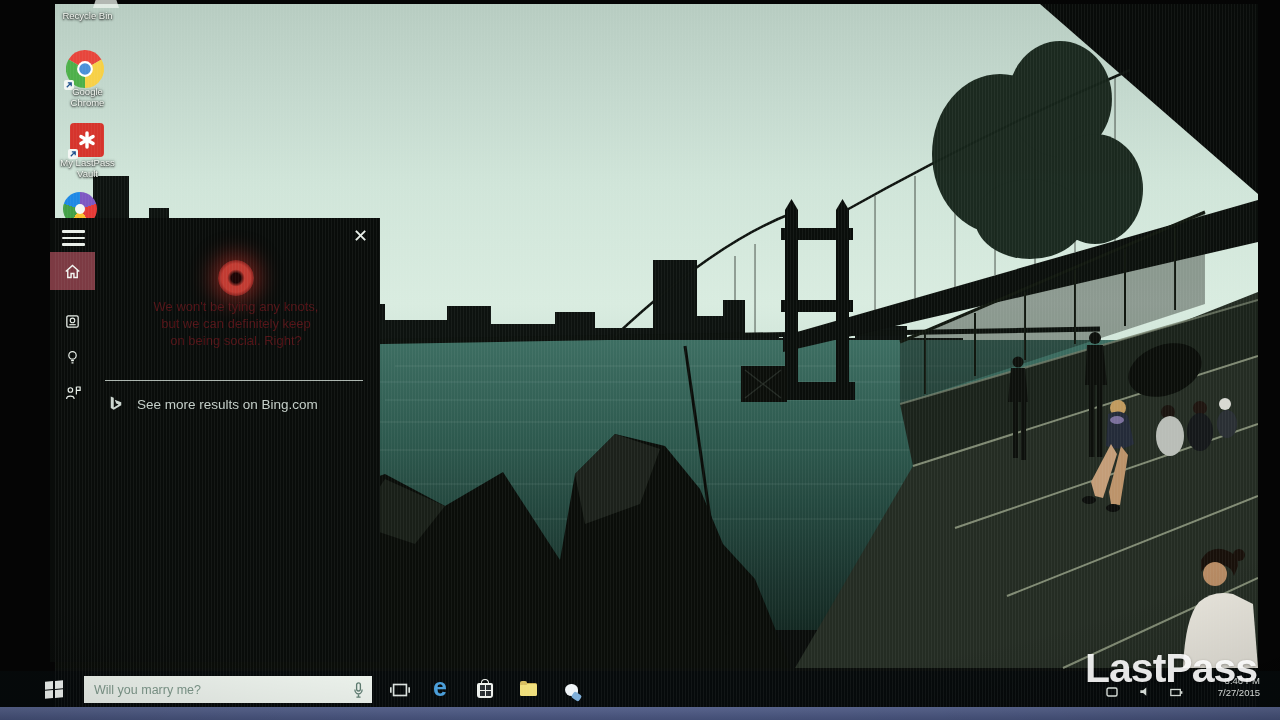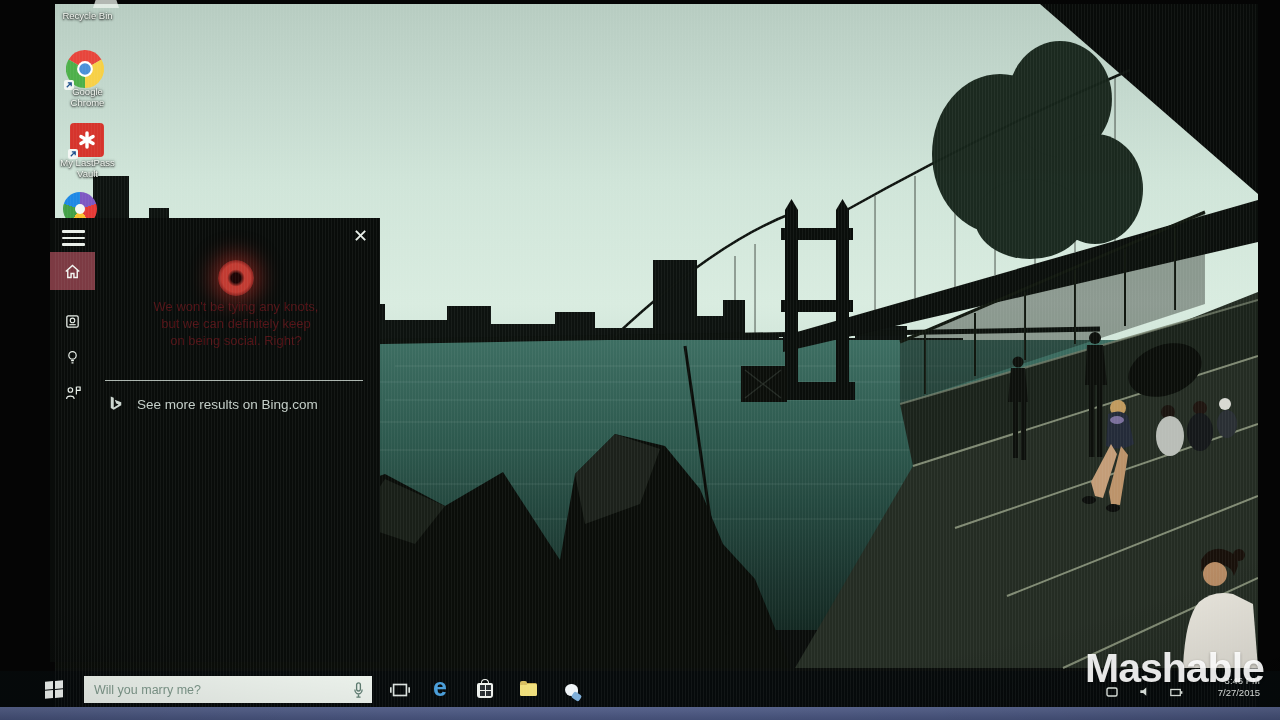--- a/index.html
+++ b/index.html
@@ -378,15 +378,15 @@
         </svg>
     </span>
     <div class="clock">
       <div>3:46 PM</div>
       <div>7/27/2015</div>
     </div>
   </div>
 
   <div class="bottom-strip"></div>
   <div class="scanlines"></div>
-  <div class="watermark">Mashable</div>
+  <div class="watermark">LastPass</div>
   <div class="vignette"></div>
 </div>
 
 </body></html>

